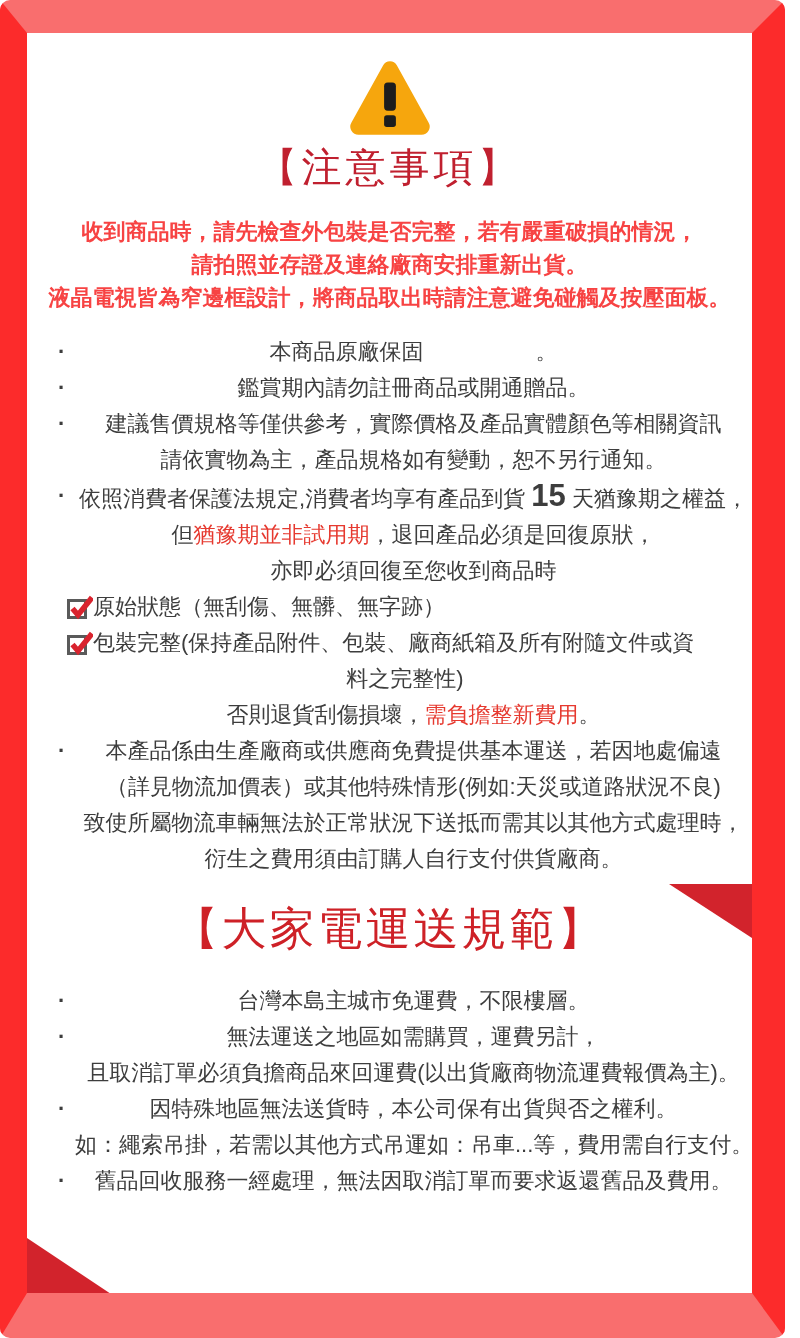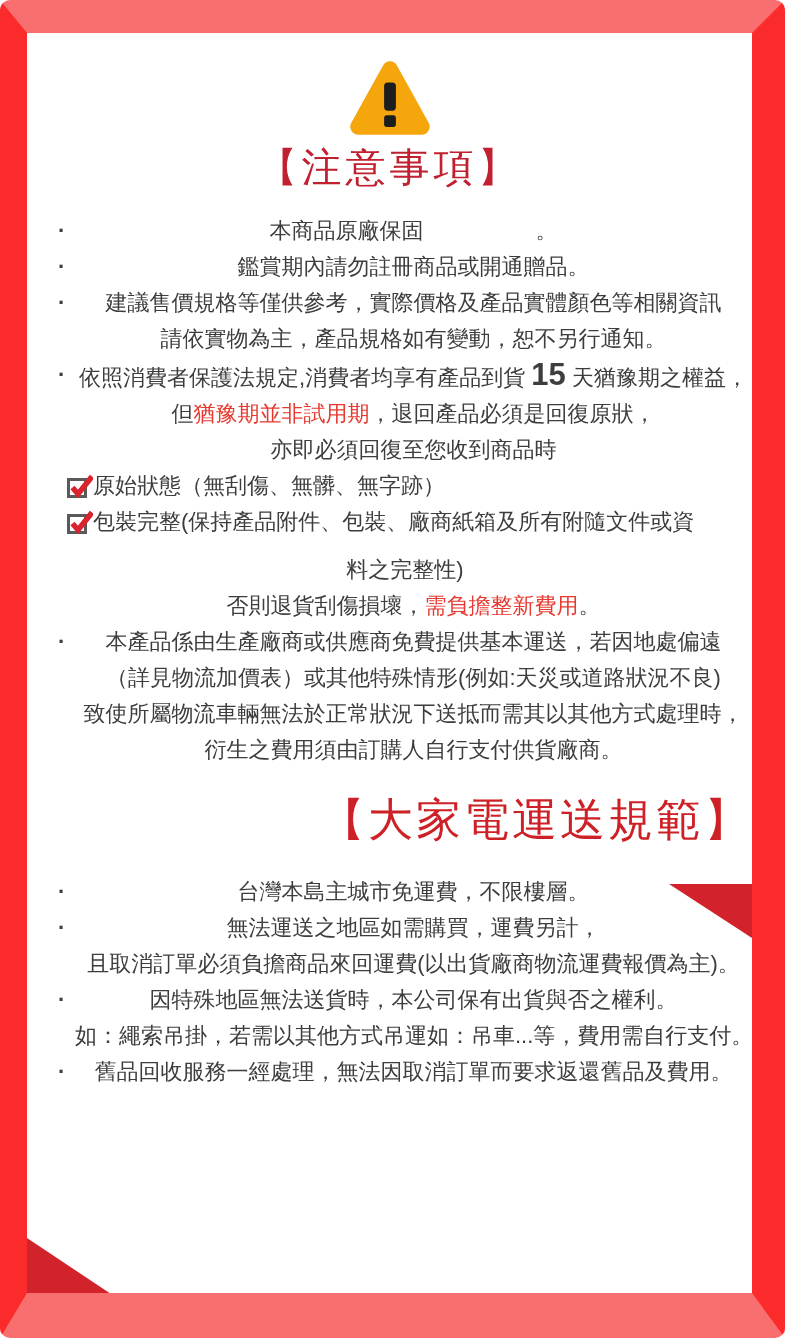--- a/index.html
+++ b/index.html
@@ -25,28 +25,28 @@
   .alert {
     text-align:center; font-weight:bold; font-size:22px; line-height:33px;
     color:var(--alert_red,#f74343); margin-top:22px;
   }
   .list { margin:20px 0 0 31px; font-size:22px; color:var(--body_text,#3d3d3d); }
   .row { position:relative; padding-left:17px; line-height:36px; white-space:nowrap;text-align:center; }
   .row.bullet::before {
     content:"·"; position:absolute; left:0; top:0;
     font-weight:bold;
   }
-  .row.noindent { padding-left:0;margin-top:12px; }
+  .row.noindent { padding-left:0; }
   .row.check { display:flex; align-items:center; gap:0; padding-left:9px; }
   .row.check svg { flex:0 0 auto; }
   .red { color:var(--inline_red,#e6392f); }
   .bnum { font-weight:bold; font-size:31px;margin-top:31px; }
   .gap { display:inline-block; width:112px; }
   .title2 {
-    text-align:right; font-size:45px; letter-spacing:3px;
+    text-align:center; font-size:45px; letter-spacing:3px;
     color:var(--title2_red,#ce2127); margin-top:16px; line-height:72px;
     font-weight:400;
   }
   .list2 { margin-top:18px; }
   .tri-right {
     position:absolute; top:851px; right:0; width:83px; height:54px;
     background:var(--accent_tri,#d2232c);
     clip-path:polygon(0 0,100% 0,100% 100%);
   }
   .tri-bottomleft {
@@ -63,20 +63,25 @@
   <div class="icon-wrap">
     <svg width="92" height="78" viewBox="0 0 100 86">
       <path d="M42.5 7 L7.5 70 a9 9 0 0 0 7.8 13.5 h69.4 A9 9 0 0 0 92.5 70 L57.5 7 a8.6 8.6 0 0 0 -15 0 Z" fill="var(--warning_yellow)"></path>
       <rect x="43.5" y="26" width="13" height="31" rx="4" fill="var(--warning_mark)"></rect>
       <rect x="43.5" y="62" width="13" height="13" rx="3" fill="var(--warning_mark)"></rect>
     </svg>
   </div>
 
   <div class="title1">【注意事項】</div>
 
+  <div class="alert">
+    <div>收到商品時，請先檢查外包裝是否完整，若有嚴重破損的情況，</div>
+    <div>請拍照並存證及連絡廠商安排重新出貨。</div>
+    <div>液晶電視皆為窄邊框設計，將商品取出時請注意避免碰觸及按壓面板。</div>
+  </div>
 
   <div class="list">
     <div class="row bullet">
       <span>本商品原廠保固</span><span class="gap"></span><span>。</span>
     </div>
     <div class="row bullet">鑑賞期內請勿註冊商品或開通贈品。</div>
     <div class="row bullet">建議售價規格等僅供參考，實際價格及產品實體顏色等相關資訊</div>
     <div class="row">請依實物為主，產品規格如有變動，恕不另行通知。</div>
     <div class="row bullet">
       <span>依照消費者保護法規定,消費者均享有產品到貨 </span><span class="bnum">15</span><span> 天猶豫期之權益，</span>

